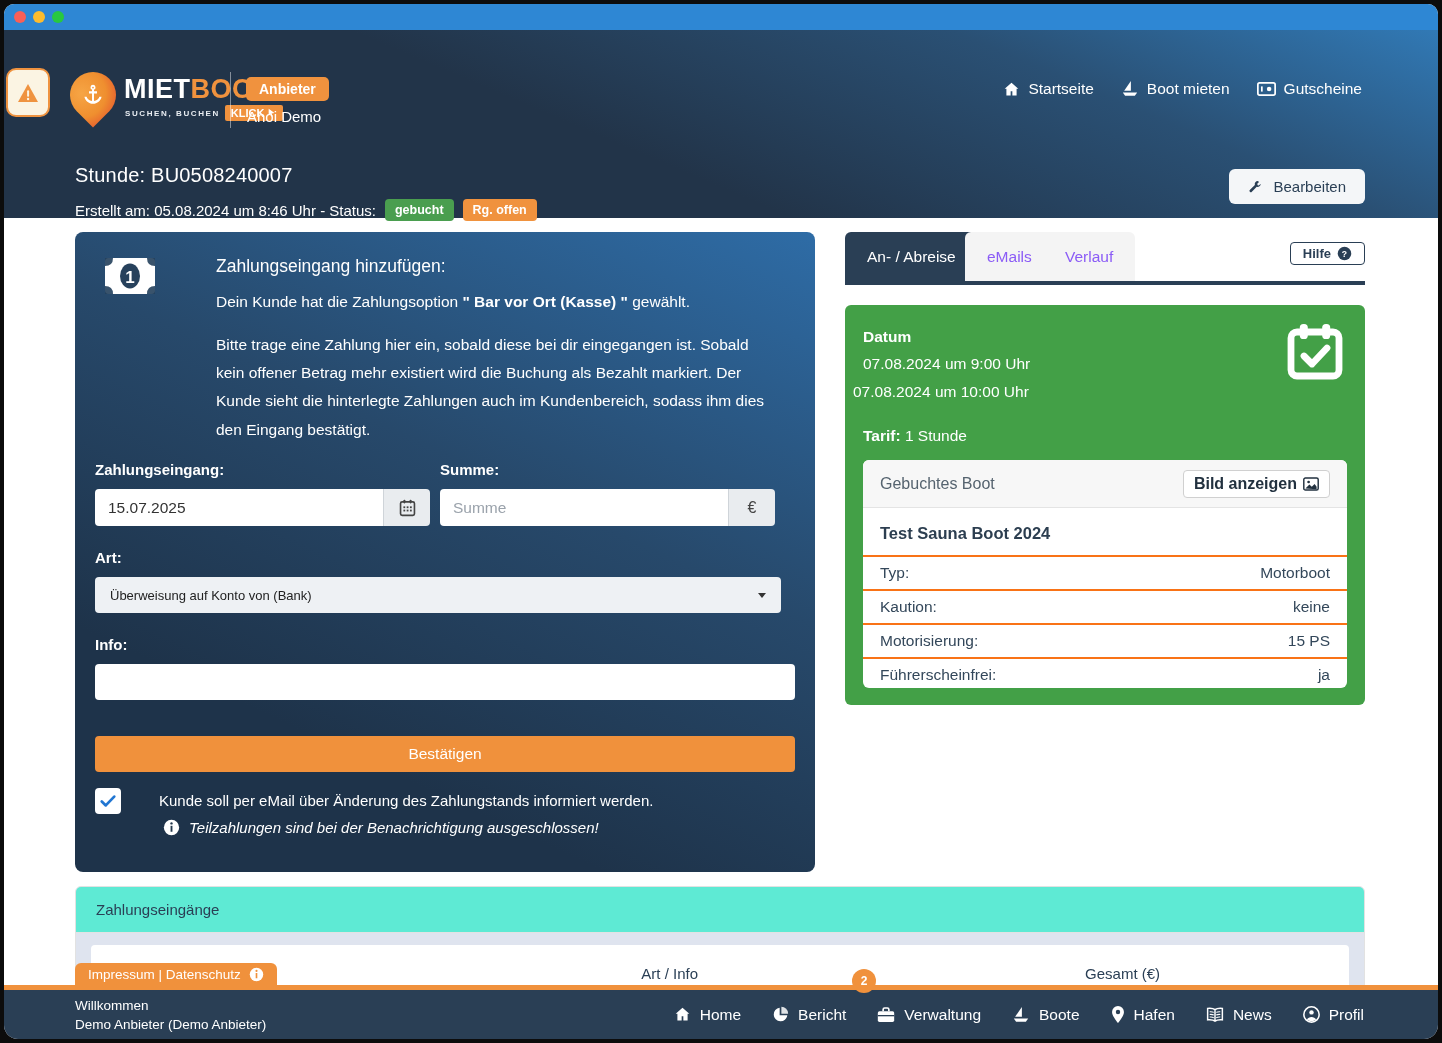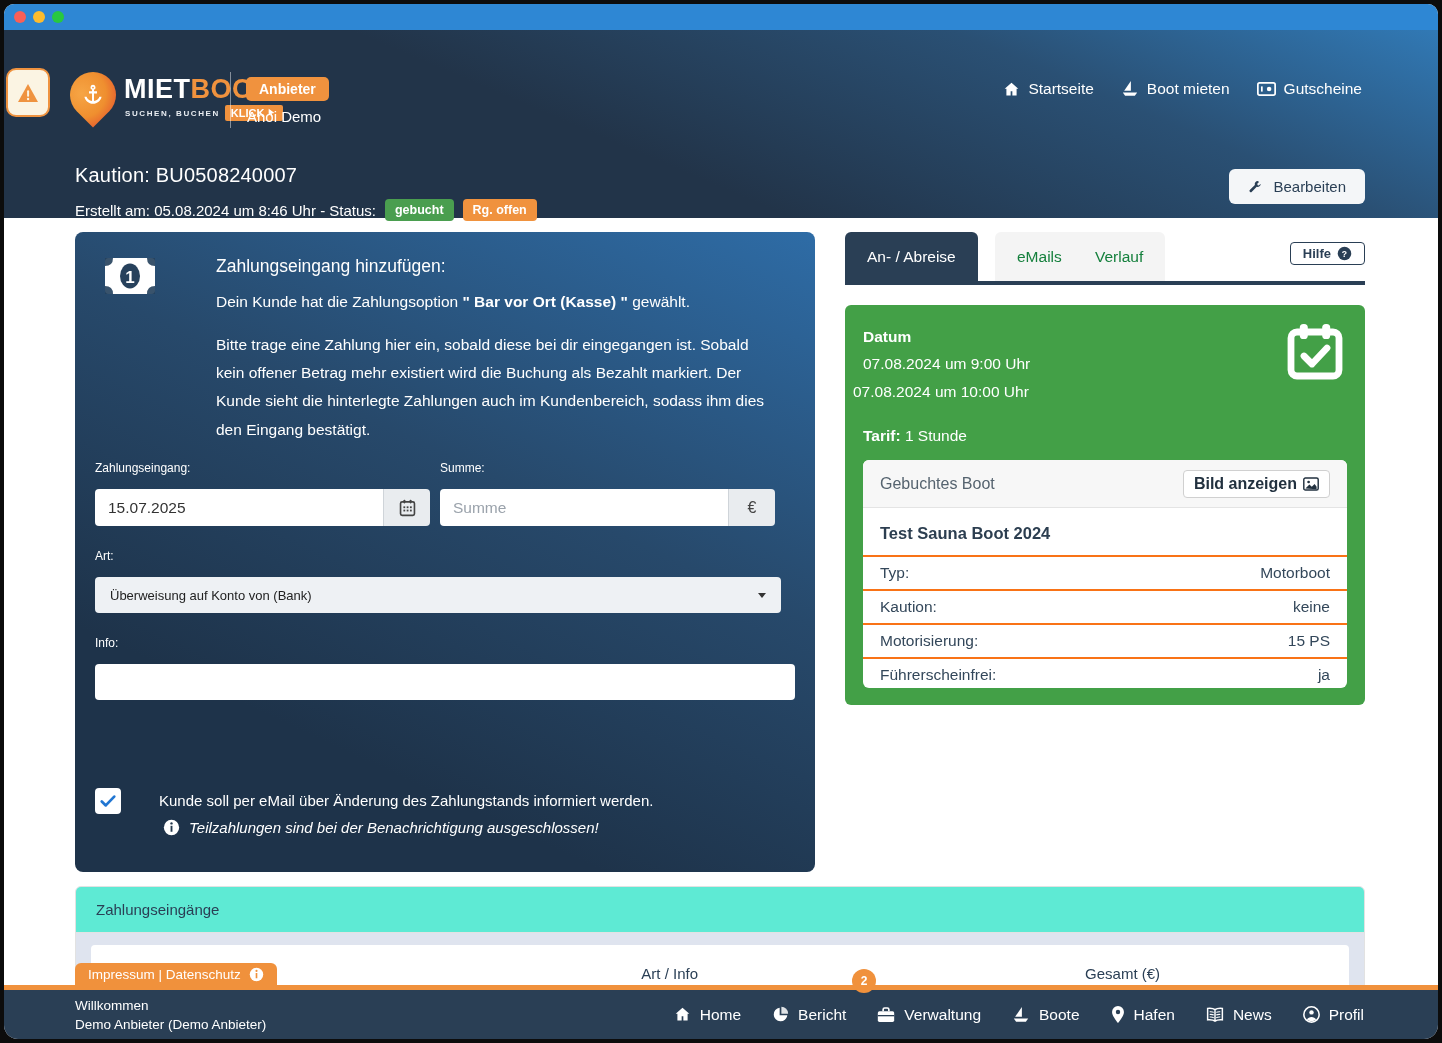--- a/index.html
+++ b/index.html
@@ -45,21 +45,21 @@
   .warn-fab { position:absolute; left:2px; top:64px; width:44px; height:49px; background:#fbf4e3;
               border:2px solid #ef9340; border-radius:10px; display:flex; align-items:center; justify-content:center; z-index:20; cursor:pointer; }
 
   
   .pay-card { position:absolute; left:71px; top:228px; width:740px; height:640px; border-radius:8px;
               background:linear-gradient(25deg, #1e334a 25%, #27496b 60%, #2e6ca6 100%); color:#fff; }
   .pc-money { position:absolute; left:30px; top:26px; }
   .pc-title { position:absolute; left:141px; top:24px; font-size:17.5px; font-weight:500; }
   .pc-intro { position:absolute; left:141px; top:56px; width:580px; font-size:15.5px; line-height:1.85; }
   .pc-desc  { position:absolute; left:141px; top:99px; width:565px; font-size:15.5px; line-height:1.82; }
-  .pc-label { position:absolute; font-size:12px; }
+  .pc-label { position:absolute; font-size:15px;font-weight:bold; }
   .igroup { position:absolute; height:37px; display:flex; border-radius:4px; overflow:hidden; }
   .igroup input { flex:1; border:none; outline:none; font-size:15.5px; color:#333; padding:0 13px;
                   font-family:inherit; background:#fff; min-width:0; }
   .igroup input::placeholder { color:#9aa2ab; }
   .addon { width:47px; background:#e9ecef; border-left:1px solid #cfd4d9; display:flex; align-items:center;
            justify-content:center; color:#444; font-size:16px; cursor:pointer; }
   .select { position:absolute; left:20px; top:345px; width:686px; height:36px; background:#eef1f4; border-radius:4px;
             display:flex; align-items:center; padding:16px 15px; color:#222; font-size:13px; cursor:pointer; }
   .caret { position:absolute; right:15px; top:16px; width:0; height:0; border-left:4.5px solid transparent;
            border-right:4.5px solid transparent; border-top:5.5px solid #333; }
@@ -71,21 +71,21 @@
               display:flex; align-items:center; justify-content:center; cursor:pointer; }
   .cb-text1 { position:absolute; left:84px; top:560px; font-size:15px; }
   .cb-note { position:absolute; left:88px; top:587px; display:flex; align-items:center; gap:9px; }
   .cb-note .txt { font-style:italic; font-size:15px; }
 
   
   .tabs { position:absolute; left:841px; top:228px; width:520px; height:53px; }
   .tab { position:absolute; top:0; height:49px; display:flex; align-items:center; padding:0 22px;
          font-size:15.5px; border-radius:6px 6px 0 0; cursor:pointer; }
   .tab.active { background:#2a3f55; color:#fff; }
-  .tab.idle { background:#f4f4f4; color:#15803d;margin-left:30px; }
+  .tab.idle { background:#f4f4f4; color:#8b5cf6; }
   .tab-underline { position:absolute; left:0; top:49px; width:520px; height:4px; background:#2a3f55; }
   .help-btn { position:absolute; right:0; top:10px; background:#fff; border:1px solid #2a3f55; color:#2a3f55;
               border-radius:4px; font-weight:700; font-size:13px; padding:3px 12px; display:flex; gap:6px;
               align-items:center; cursor:pointer; font-family:inherit; }
 
   
   .green-card { position:absolute; left:841px; top:301px; width:520px; height:400px; background:#43a047;
                 border-radius:6px; color:#fff; }
   .gc-datum { position:absolute; left:18px; top:23px; font-weight:700; font-size:15.5px; }
   .gc-d1 { position:absolute; left:18px; top:50px; font-size:15.5px; }
@@ -176,21 +176,21 @@
         <div class="item">
           <svg width="19" height="16" viewBox="0 0 22 18">
               <rect x="1" y="2" width="20" height="14" rx="2" fill="none" stroke="#fff" stroke-width="2"></rect>
               <circle cx="14" cy="9" r="2.6" fill="#fff"></circle>
               <rect x="4.6" y="6" width="2" height="6" fill="#fff"></rect>
             </svg>
           <span>Gutscheine</span>
         </div>
       </nav>
 
-      <div class="booking-title">Kaution: BU0508240007</div>
+      <div class="booking-title">Stunde: BU0508240007</div>
       <div class="booking-meta">
         <span>Erstellt am: 05.08.2024 um 8:46 Uhr - Status:</span>
         <span class="badge green">gebucht</span>
         <span class="badge orange">Rg. offen</span>
       </div>
       <button class="edit-btn">
         <svg width="16" height="16" viewBox="0 0 24 24">
             <path fill="#2a3f55" d="M14.7 3a4.6 4.6 0 0 0-4.4 5.9L3 16.2a2 2 0 1 0 2.8 2.8l7.3-7.3A4.6 4.6 0 0 0 19 7.1l-2.7 2.6-1.9-.5-.5-1.9L16.5 4.6A4.6 4.6 0 0 0 14.7 3z"></path>
           </svg>
         <span>Bearbeiten</span>
@@ -247,20 +247,21 @@
 
       <label class="pc-label" style="left:20px; top:317px;">Art:</label>
       <div class="select">
         <span>Überweisung auf Konto von (Bank)</span>
         <span class="caret"></span>
       </div>
 
       <label class="pc-label" style="left:20px; top:404px;">Info:</label>
       <input class="info-input" type="text" style="">
 
+      <button class="confirm-btn">Bestätigen</button>
 
       <div class="checkbox">
         <svg width="16" height="14" viewBox="0 0 18 14">
             <path d="M2 7.5 6.5 12 16 2" fill="none" stroke="#2176d2" stroke-width="3" stroke-linecap="round" stroke-linejoin="round"></path>
           </svg>
       </div>
       <div class="cb-text1">Kunde soll per eMail über Änderung des Zahlungstands informiert werden.</div>
       <div class="cb-note">
         <svg width="17" height="17" viewBox="0 0 20 20">
             <circle cx="10" cy="10" r="9" fill="#fff"></circle>

